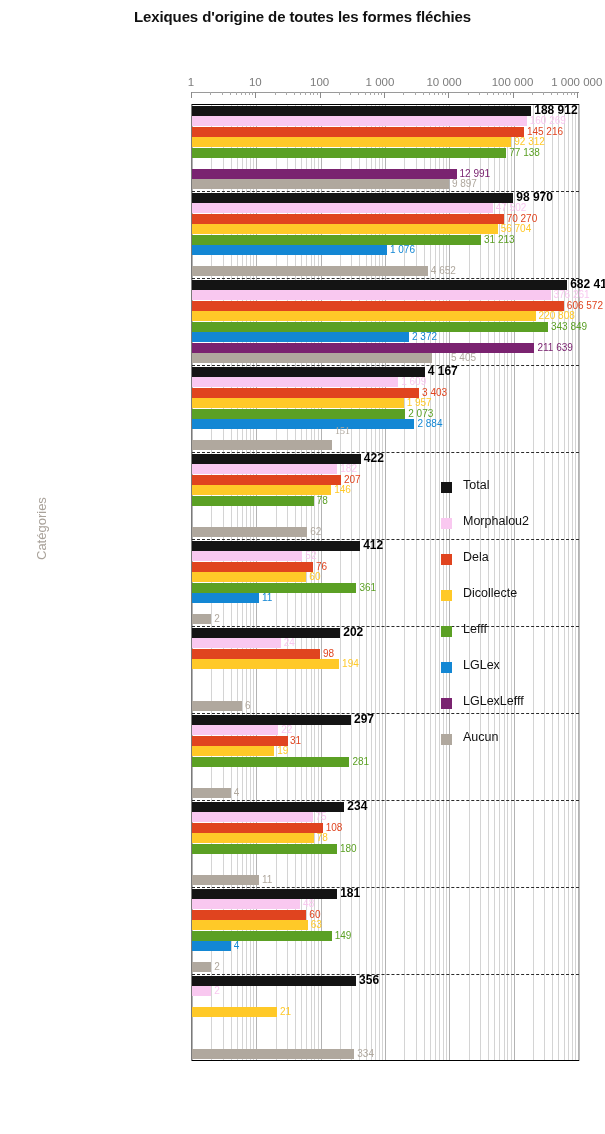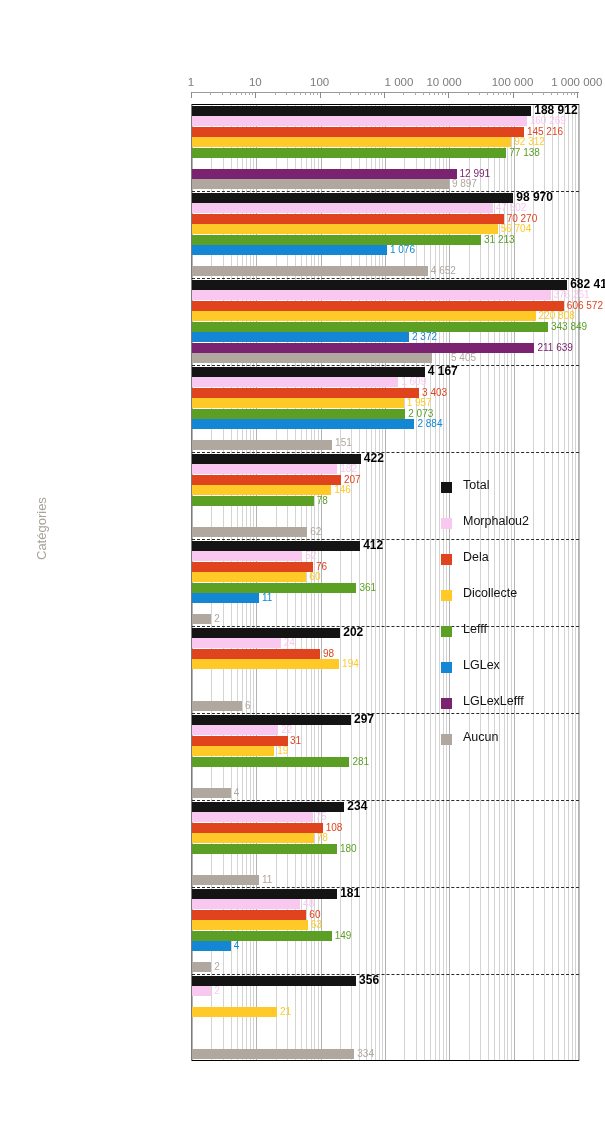--- a/index.html
+++ b/index.html
@@ -63,34 +63,35 @@
   #legend{position:absolute;left:441px;top:478px;}
   .legend-row{position:relative;height:36px;}
   .swatch{position:absolute;left:0;top:4px;width:11px;height:11px;}
   .legend-label{position:absolute;left:22px;top:0px;font-size:12.5px;color:#111;white-space:nowrap;}
 </style>
 </head>
 <body>
 
 <div id="chart-root">
 
+  <div class="chart-title">Lexiques d'origine de toutes les formes fléchies</div>
 
 
   <div class="y-axis-title">Catégories</div>
 
   <div id="ticklayer">
     <div class="tickaxisline"></div>
   <div class="tickmark" style="left: 0px;"></div>
       <div class="ticklabel" style="left: 0px;">1</div>
       <div class="tickmark" style="left: 64.3px;"></div>
       <div class="ticklabel" style="left: 64.3px;">10</div>
       <div class="tickmark" style="left: 128.6px;"></div>
       <div class="ticklabel" style="left: 128.6px;">100</div>
       <div class="tickmark" style="left: 192.9px;"></div>
-      <div class="ticklabel" style="left: 208px;">1 000</div>
+      <div class="ticklabel" style="left: 189px;">1 000</div>
       <div class="tickmark" style="left: 257.2px;"></div>
       <div class="ticklabel" style="left: 253px;">10 000</div>
       <div class="tickmark" style="left: 321.5px;"></div>
       <div class="ticklabel" style="left: 321.5px;">100 000</div>
       <div class="tickmark" style="left: 385.8px;"></div>
       <div class="ticklabel" style="left: 385.8px;">1 000 000</div>
       <div class="tickmark minor" style="left: 19.3562px;"></div>
       <div class="tickmark minor" style="left: 30.6789px;"></div>
       <div class="tickmark minor" style="left: 38.7125px;"></div>
       <div class="tickmark minor" style="left: 44.9438px;"></div>
@@ -255,21 +256,21 @@
       <div class="barlabel" style="left: 209.182px; top: 273.25px; color: rgb(249, 200, 240);">1 609</div>
       <div class="bar" title="Adverbes – Dela : 3 403" style="left: 0px; top: 283.75px; width: 227.099px; background: rgb(224, 68, 31);"></div>
       <div class="barlabel" style="left: 230.099px; top: 283.75px; color: rgb(224, 68, 31);">3 403</div>
       <div class="bar" title="Adverbes – Dicollecte : 1 957" style="left: 0px; top: 294.25px; width: 211.649px; background: rgb(255, 201, 40);"></div>
       <div class="barlabel" style="left: 214.649px; top: 294.25px; color: rgb(255, 201, 40);">1 957</div>
       <div class="bar" title="Adverbes – Lefff : 2 073" style="left: 0px; top: 304.75px; width: 213.257px; background: rgb(91, 160, 36);"></div>
       <div class="barlabel" style="left: 216.257px; top: 304.75px; color: rgb(91, 160, 36);">2 073</div>
       <div class="bar" title="Adverbes – LGLex : 2 884" style="left: 0px; top: 315.25px; width: 222.478px; background: rgb(19, 135, 212);"></div>
       <div class="barlabel" style="left: 225.478px; top: 315.25px; color: rgb(19, 135, 212);">2 884</div>
       <div class="bar" title="Adverbes – Aucun : 151" style="left: 0px; top: 336.25px; width: 140.108px; background: rgb(176, 168, 158);"></div>
-      <div class="barlabel" style="left: 143.108px; top: 334px; color: rgb(176, 168, 158);">151</div>
+      <div class="barlabel" style="left: 143.108px; top: 322px; color: rgb(176, 168, 158); font-family: Liberation Serif, serif;">151</div>
       <div class="groupsep" style="top: 348px;"></div>
       <div class="bar" title="Interjections – Total : 422" style="left: 0px; top: 349.75px; width: 168.808px; background: rgb(20, 20, 20);"></div>
       <div class="barlabel total" style="left: 171.808px; top: 348.75px;">422</div>
       <div class="bar" title="Interjections – Morphalou2 : 182" style="left: 0px; top: 360.25px; width: 145.323px; background: rgb(249, 200, 240);"></div>
       <div class="barlabel" style="left: 148.323px; top: 360.25px; color: rgb(249, 200, 240);">182</div>
       <div class="bar" title="Interjections – Dela : 207" style="left: 0px; top: 370.75px; width: 148.917px; background: rgb(224, 68, 31);"></div>
       <div class="barlabel" style="left: 151.917px; top: 370.75px; color: rgb(224, 68, 31);">207</div>
       <div class="bar" title="Interjections – Dicollecte : 146" style="left: 0px; top: 381.25px; width: 139.168px; background: rgb(255, 201, 40);"></div>
       <div class="barlabel" style="left: 142.168px; top: 381.25px; color: rgb(255, 201, 40);">146</div>
       <div class="bar" title="Interjections – Lefff : 78" style="left: 0px; top: 391.75px; width: 121.662px; background: rgb(91, 160, 36);"></div>

